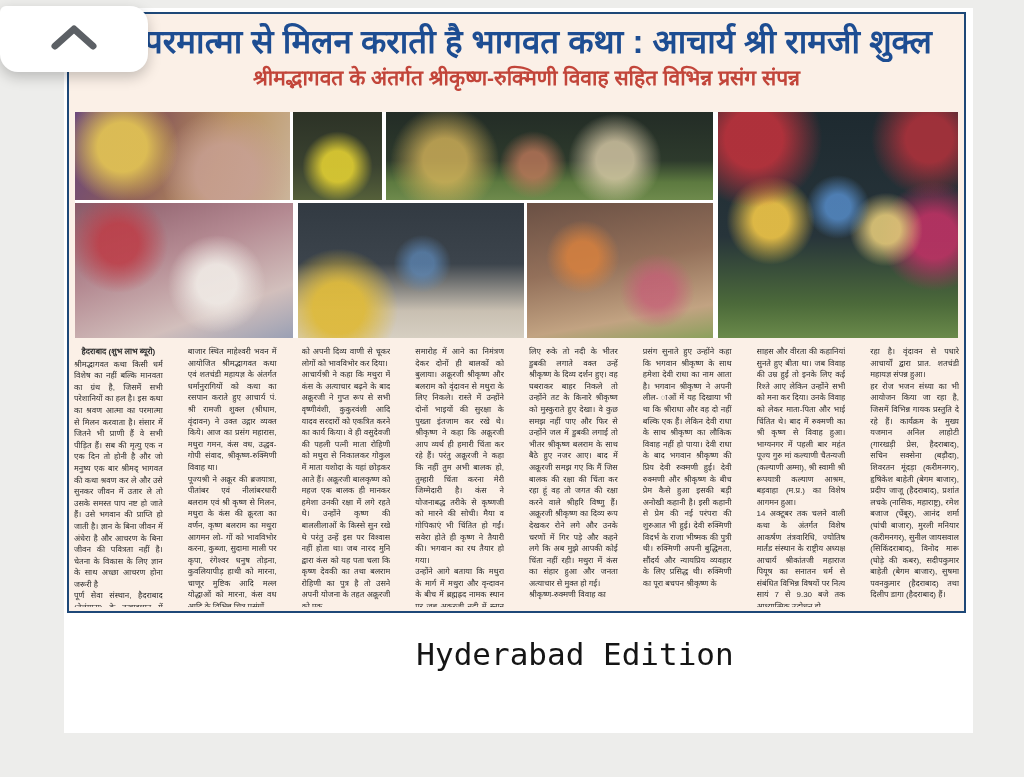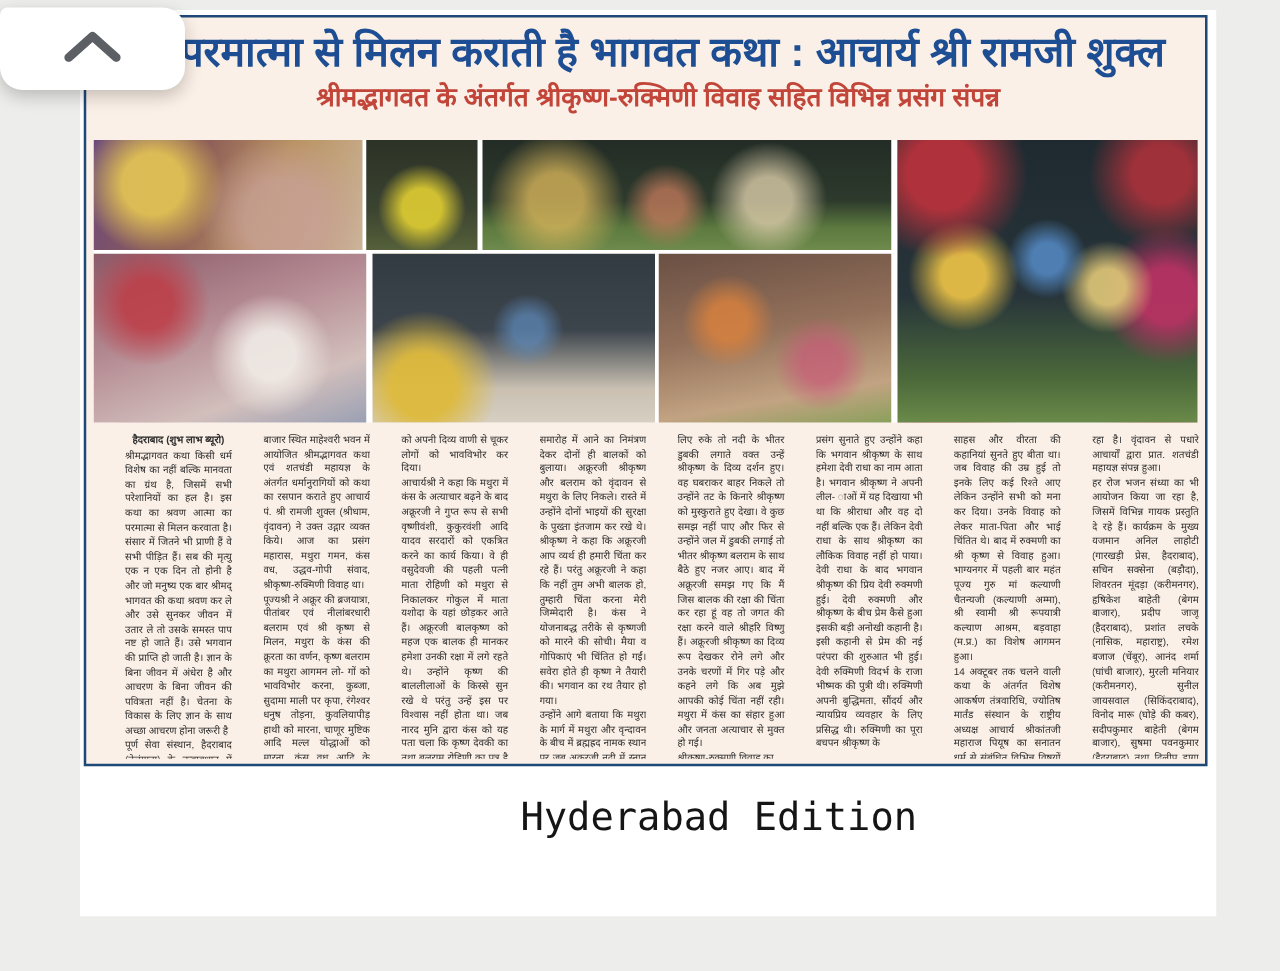--- a/index.html
+++ b/index.html
@@ -49,21 +49,21 @@
   .pH{left:72.8%;top:0;width:27.2%;height:100%;
       background:radial-gradient(circle at 15% 12%,rgba(190,50,60,.9) 0 10%,rgba(190,50,60,0) 24%),
                  radial-gradient(circle at 88% 12%,rgba(190,50,60,.8) 0 8%,rgba(190,50,60,0) 20%),
                  radial-gradient(circle at 22% 48%,rgba(230,190,70,.95) 0 8%,rgba(230,190,70,0) 20%),
                  radial-gradient(circle at 50% 42%,rgba(80,130,185,.95) 0 7%,rgba(80,130,185,0) 18%),
                  radial-gradient(circle at 70% 52%,rgba(225,200,120,.9) 0 7%,rgba(225,200,120,0) 18%),
                  radial-gradient(circle at 90% 55%,rgba(190,50,100,.9) 0 9%,rgba(190,50,100,0) 22%),
                  linear-gradient(180deg,#1e2a30 0%,#27343a 55%,#4c6a3a 85%,#6a8a4a 100%);}
   .columns{
     position:absolute;left:5px;right:5px;top:332px;bottom:4px;
-    display:flex;gap:25px;overflow:hidden;margin-left:26px;
+    display:flex;gap:25px;overflow:hidden;
   }
   .col{
     flex:1 1 0;min-width:0;font-size:8px;line-height:11.6px;color:#2e2e2e;
     text-align:justify;white-space:pre-line;overflow:hidden;
   }
   .dateline{display:block;font-weight:bold;text-align:center;margin-bottom:1px;}
   .collapse-card{
     position:absolute;left:0;top:6px;width:148px;height:66px;background:#ffffff;
     border-radius:6px 18px 18px 18px;box-shadow:0 5px 14px rgba(0,0,0,.22);
     z-index:5;display:flex;align-items:center;justify-content:center;cursor:pointer;

